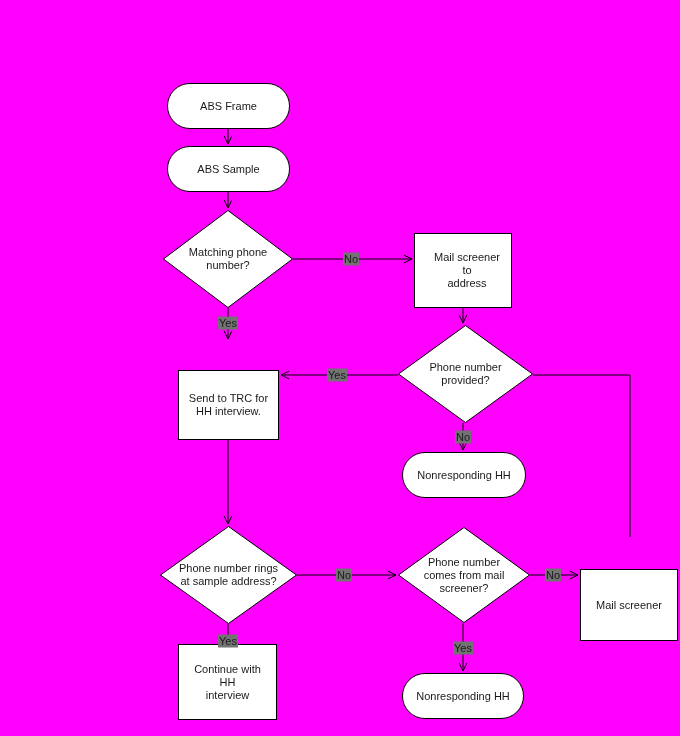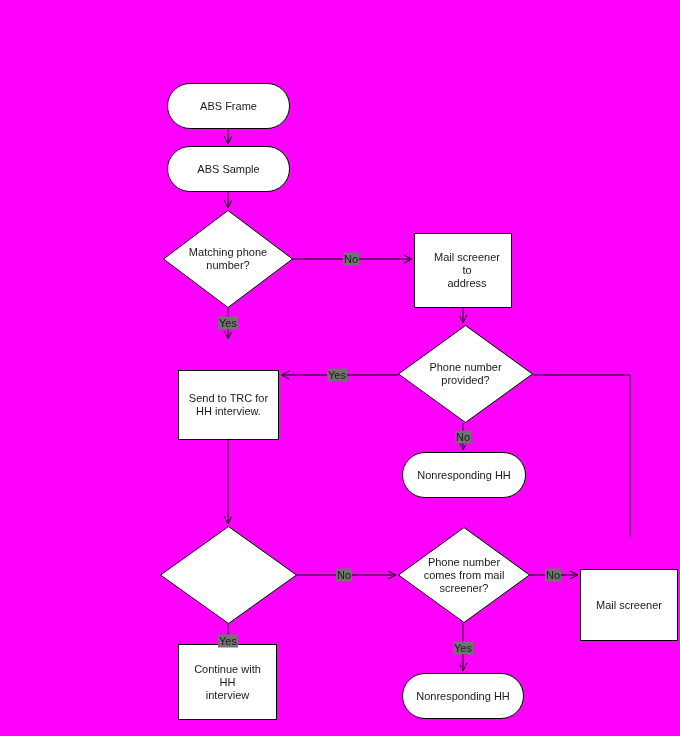--- a/index.html
+++ b/index.html
@@ -146,20 +146,22 @@
       <span class="label">Phone number
 provided?</span>
     </div>
     <div class="node terminator" style="left: 402px; top: 452px; width: 124px; height: 46px;">
       <span class="label">Nonresponding HH</span>
     </div>
     <div class="node decision" style="left: 160px; top: 526px; width: 137px; height: 98px;">
       <svg class="dia-shape" viewBox="0 0 137 98" preserveAspectRatio="none">
         <polygon points="68.5,0.5 136.5,49 68.5,97.5 0.5,49" fill="#ffffff" stroke="#000000" stroke-width="1"></polygon>
       </svg>
+      <span class="label">Phone number rings
+at sample address?</span>
     </div>
     <div class="node decision" style="left: 398px; top: 527px; width: 132px; height: 96px;">
       <svg class="dia-shape" viewBox="0 0 132 96" preserveAspectRatio="none">
         <polygon points="66,0.5 131.5,48 66,95.5 0.5,48" fill="#ffffff" stroke="#000000" stroke-width="1"></polygon>
       </svg>
       <span class="label">Phone number
 comes from mail
 screener?</span>
     </div>
     <div class="node process" style="left: 580px; top: 539px; width: 98px; height: 72px; margin-top: 30px;">

